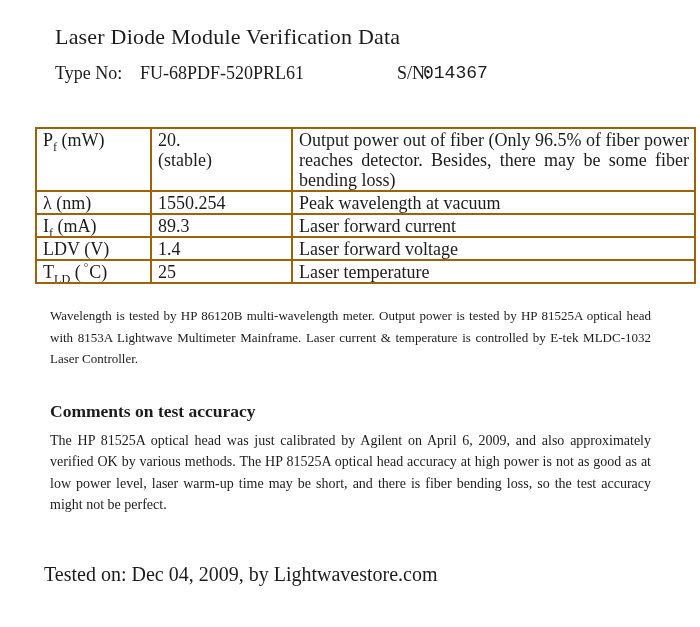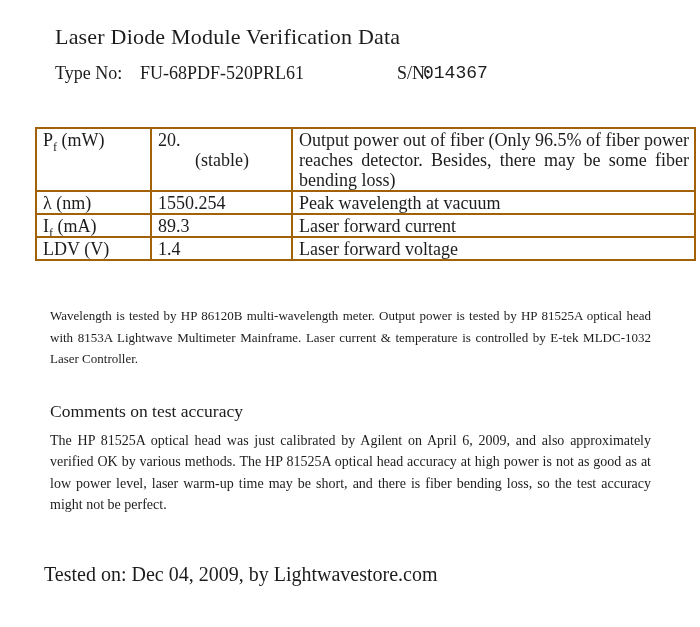--- a/index.html
+++ b/index.html
@@ -46,33 +46,33 @@
   }
   td.c-param { width: 102px; }
   td.c-value { width: 128px; }
   td.c-desc  { width: 390px; text-align: justify; }
   tr.r-tall  { height: 63px; }
   tr.r-std   { height: 21px; }
   sub.psub { font-size: 68%; line-height: 0; }
   sub.psub:empty { display: none; }
   sup.deg { font-size: 62%; line-height: 0; vertical-align: super; margin: 0 1px 0 3px; }
   sup.deg:empty { display: none; }
-  .v2 { display: block; text-align: center; }
+  .v2 { display: block; }
   .v2:empty { display: none; }
 
   .equip {
     left: 50px; top: 305px; width: 601px;
     font-size: 13px; line-height: 21.5px;
     text-align: justify;
   }
 
   .comments { left: 50px; top: 401px; width: 601px; }
   .comments-heading {
     font-size: 17.5px; line-height: 21.5px;
-    font-weight: normal;
+    font-weight: bold;
     margin: 0 0 7px 0;
   }
   .accuracy-label { font-size: 17px; line-height: 21.5px; }
   .accuracy-text {
     font-size: 14px; line-height: 21.5px;
     text-align: justify;
     margin: 0;
   }
 
   .footer { left: 44px; top: 563px; font-size: 20px; line-height: 22px; white-space: nowrap; }
@@ -104,20 +104,25 @@
   <tr class="r-std">
     <td class="c-param"><span>I</span><sub class="psub">f</sub><span> (</span><span>mA)</span></td>
     <td class="c-value"><span>89.3</span></td>
     <td class="c-desc">Laser forward current</td>
   </tr>
   <tr class="r-std">
     <td class="c-param"><span>LDV</span><span> (</span><span>V)</span></td>
     <td class="c-value"><span>1.4</span></td>
     <td class="c-desc">Laser forward voltage</td>
   </tr>
+  <tr class="r-std">
+    <td class="c-param"><span>T</span><sub class="psub">LD</sub><span>&nbsp;(</span><sup class="deg">°</sup><span>C)</span></td>
+    <td class="c-value"><span>25</span></td>
+    <td class="c-desc">Laser temperature</td>
+  </tr>
 </tbody>
   </table>
 
 <div class="abs equip">Wavelength is tested by HP 86120B multi-wavelength meter. Output power is tested by HP 81525A optical head with 8153A Lightwave Multimeter Mainframe. Laser current &amp; temperature is controlled by E-tek MLDC-1032 Laser Controller.</div>
 
 <div class="abs comments">
   <div class="comments-heading">Comments on test accuracy</div>
   <p class="accuracy-text">The HP 81525A optical head was just calibrated by Agilent on April 6, 2009, and also approximately verified OK by various methods. The HP 81525A optical head accuracy at high power is not as good as at low power level, laser warm-up time may be short, and there is fiber bending loss, so the test accuracy might not be perfect.</p>
 </div>
 

